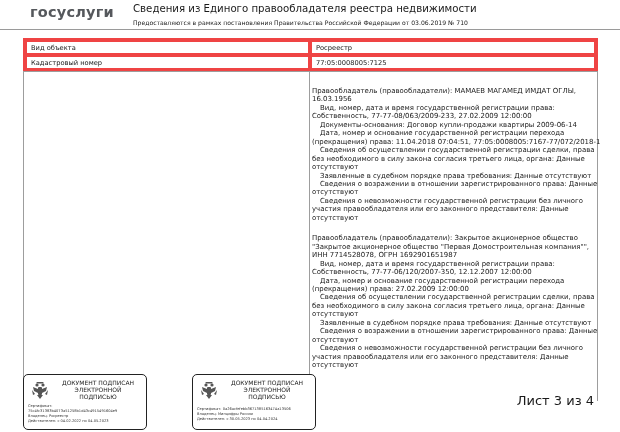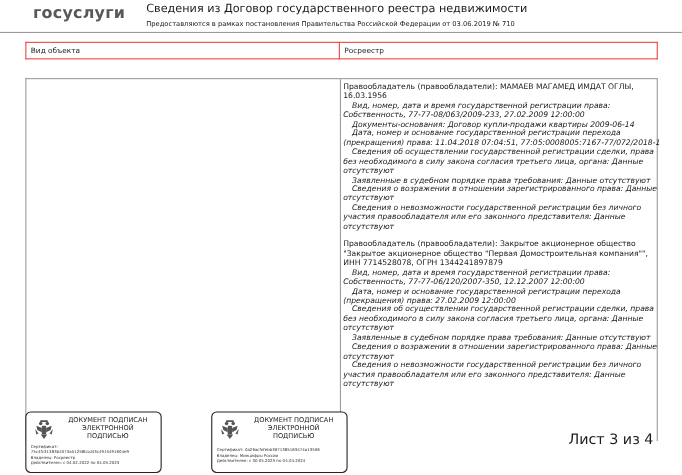--- a/index.html
+++ b/index.html
@@ -27,40 +27,40 @@
       font-size: 6.1px; color: #1a1a1a;
     }
 
     
     .info-table {
       position: absolute; left: 23px; top: 38px; width: 575px;
       border-collapse: collapse;
       font-size: 6.7px;
     }
     .info-table td {
-      border: 1px solid #ef4444; height: 15px;
+      border: 4px solid #ef4444; height: 15px;
       padding: 0 4px; vertical-align: middle;
     }
     .info-table td.label-cell { width: 285px; }
 
     
     .rights-box {
       position: absolute; left: 23px; top: 71px; width: 575px; height: 330px;
       border-left: 1px solid #9d9d9d; border-right: 1px solid #9d9d9d; border-top: 1px solid #9d9d9d;
     }
     .rights-divider {
       position: absolute; left: 285px; top: 0; width: 1px; height: 330px; background: #9d9d9d;
     }
     .rights-content {
       position: absolute; left: 288px; top: 3px; width: 290px;
       font-size: 6.95px; line-height: 8.45px; color: #1a1a1a;
     }
     .holder { margin-bottom: 8px; }
-    .p-line { text-indent: 0; }
-    .p-ind { text-indent: 8px; font-style: italic; }
+    .p-line { text-indent: 0; margin-top: 12px; }
+    .p-ind { text-indent: 8px; }
 
     
     .stamp {
       position: absolute; top: 374px; width: 124px; height: 56px;
       border: 1.8px solid #222; border-radius: 5px; background: #fff;
     }
     .stamp-1 { left: 23px; }
     .stamp-2 { left: 192px; }
     .stamp .emblem {
       position: absolute; left: 7px; top: 6px; width: 18px; height: 20px;
@@ -82,48 +82,52 @@
       position: absolute; right: 26px; top: 436px; font-size: 6.8px; color: #1a1a1a;
     }
   </style>
 </head>
 <body>
 
 <div class="page">
 
   <div class="header">
     <div class="logo">госуслуги</div>
-    <div class="title">Сведения из Договор государственного реестра недвижимости</div>
+    <div class="title">Сведения из Единого правообладателя реестра недвижимости</div>
     <div class="subtitle">Предоставляются в рамках постановления Правительства Российской Федерации от 03.06.2019 № 710</div>
   </div>
 
   <table class="info-table">
     <tbody>
         <tr>
       <td class="label-cell">Вид объекта</td>
       <td>Росреестр</td>
+    </tr>
+    <tr>
+      <td class="label-cell">Кадастровый номер</td>
+      <td>77:05:0008005:7125</td>
     </tr>
   </tbody>
     </table>
 
   <div class="rights-box">
     <div class="rights-divider"></div>
     <div class="rights-content" id="rights-content">
       <div class="holder">
         <div class="p-line">Правообладатель (правообладатели): МАМАЕВ МАГАМЕД ИМДАТ ОГЛЫ, 16.03.1956</div>
         <div class="p-ind">Вид, номер, дата и время государственной регистрации права: Собственность, 77-77-08/063/2009-233,  27.02.2009 12:00:00</div>
         <div class="p-ind">Документы-основания: Договор купли-продажи квартиры  2009-06-14</div>
         <div class="p-ind">Дата, номер и основание государственной регистрации перехода (прекращения) права: 11.04.2018 07:04:51, 77:05:0008005:7167-77/072/2018-1</div>
         <div class="p-ind">Сведения об осуществлении государственной регистрации сделки, права без необходимого в силу закона согласия третьего лица, органа: Данные отсутствуют</div>
         <div class="p-ind">Заявленные в судебном порядке права требования: Данные отсутствуют</div>
         <div class="p-ind">Сведения о возражении в отношении зарегистрированного права: Данные отсутствуют</div>
         <div class="p-ind">Сведения о невозможности государственной регистрации без личного участия правообладателя или его законного представителя: Данные отсутствуют</div>
       </div>
       <div class="holder">
-        <div class="p-line">Правообладатель (правообладатели): Закрытое акционерное общество "Закрытое акционерное общество "Первая Домостроительная компания"", ИНН 7714528078, ОГРН 1344241897879</div>
+        <div class="p-line">Правообладатель (правообладатели): Закрытое акционерное общество "Закрытое акционерное общество "Первая Домостроительная компания"", ИНН 7714528078, ОГРН 1692901651987</div>
         <div class="p-ind">Вид, номер, дата и время государственной регистрации права: Собственность, 77-77-06/120/2007-350,  12.12.2007 12:00:00</div>
         <div class="p-ind">Дата, номер и основание государственной регистрации перехода (прекращения) права: 27.02.2009 12:00:00</div>
         <div class="p-ind">Сведения об осуществлении государственной регистрации сделки, права без необходимого в силу закона согласия третьего лица, органа: Данные отсутствуют</div>
         <div class="p-ind">Заявленные в судебном порядке права требования: Данные отсутствуют</div>
         <div class="p-ind">Сведения о возражении в отношении зарегистрированного права: Данные отсутствуют</div>
         <div class="p-ind">Сведения о невозможности государственной регистрации без личного участия правообладателя или его законного представителя: Данные отсутствуют</div>
       </div>
     </div>
   </div>
 

